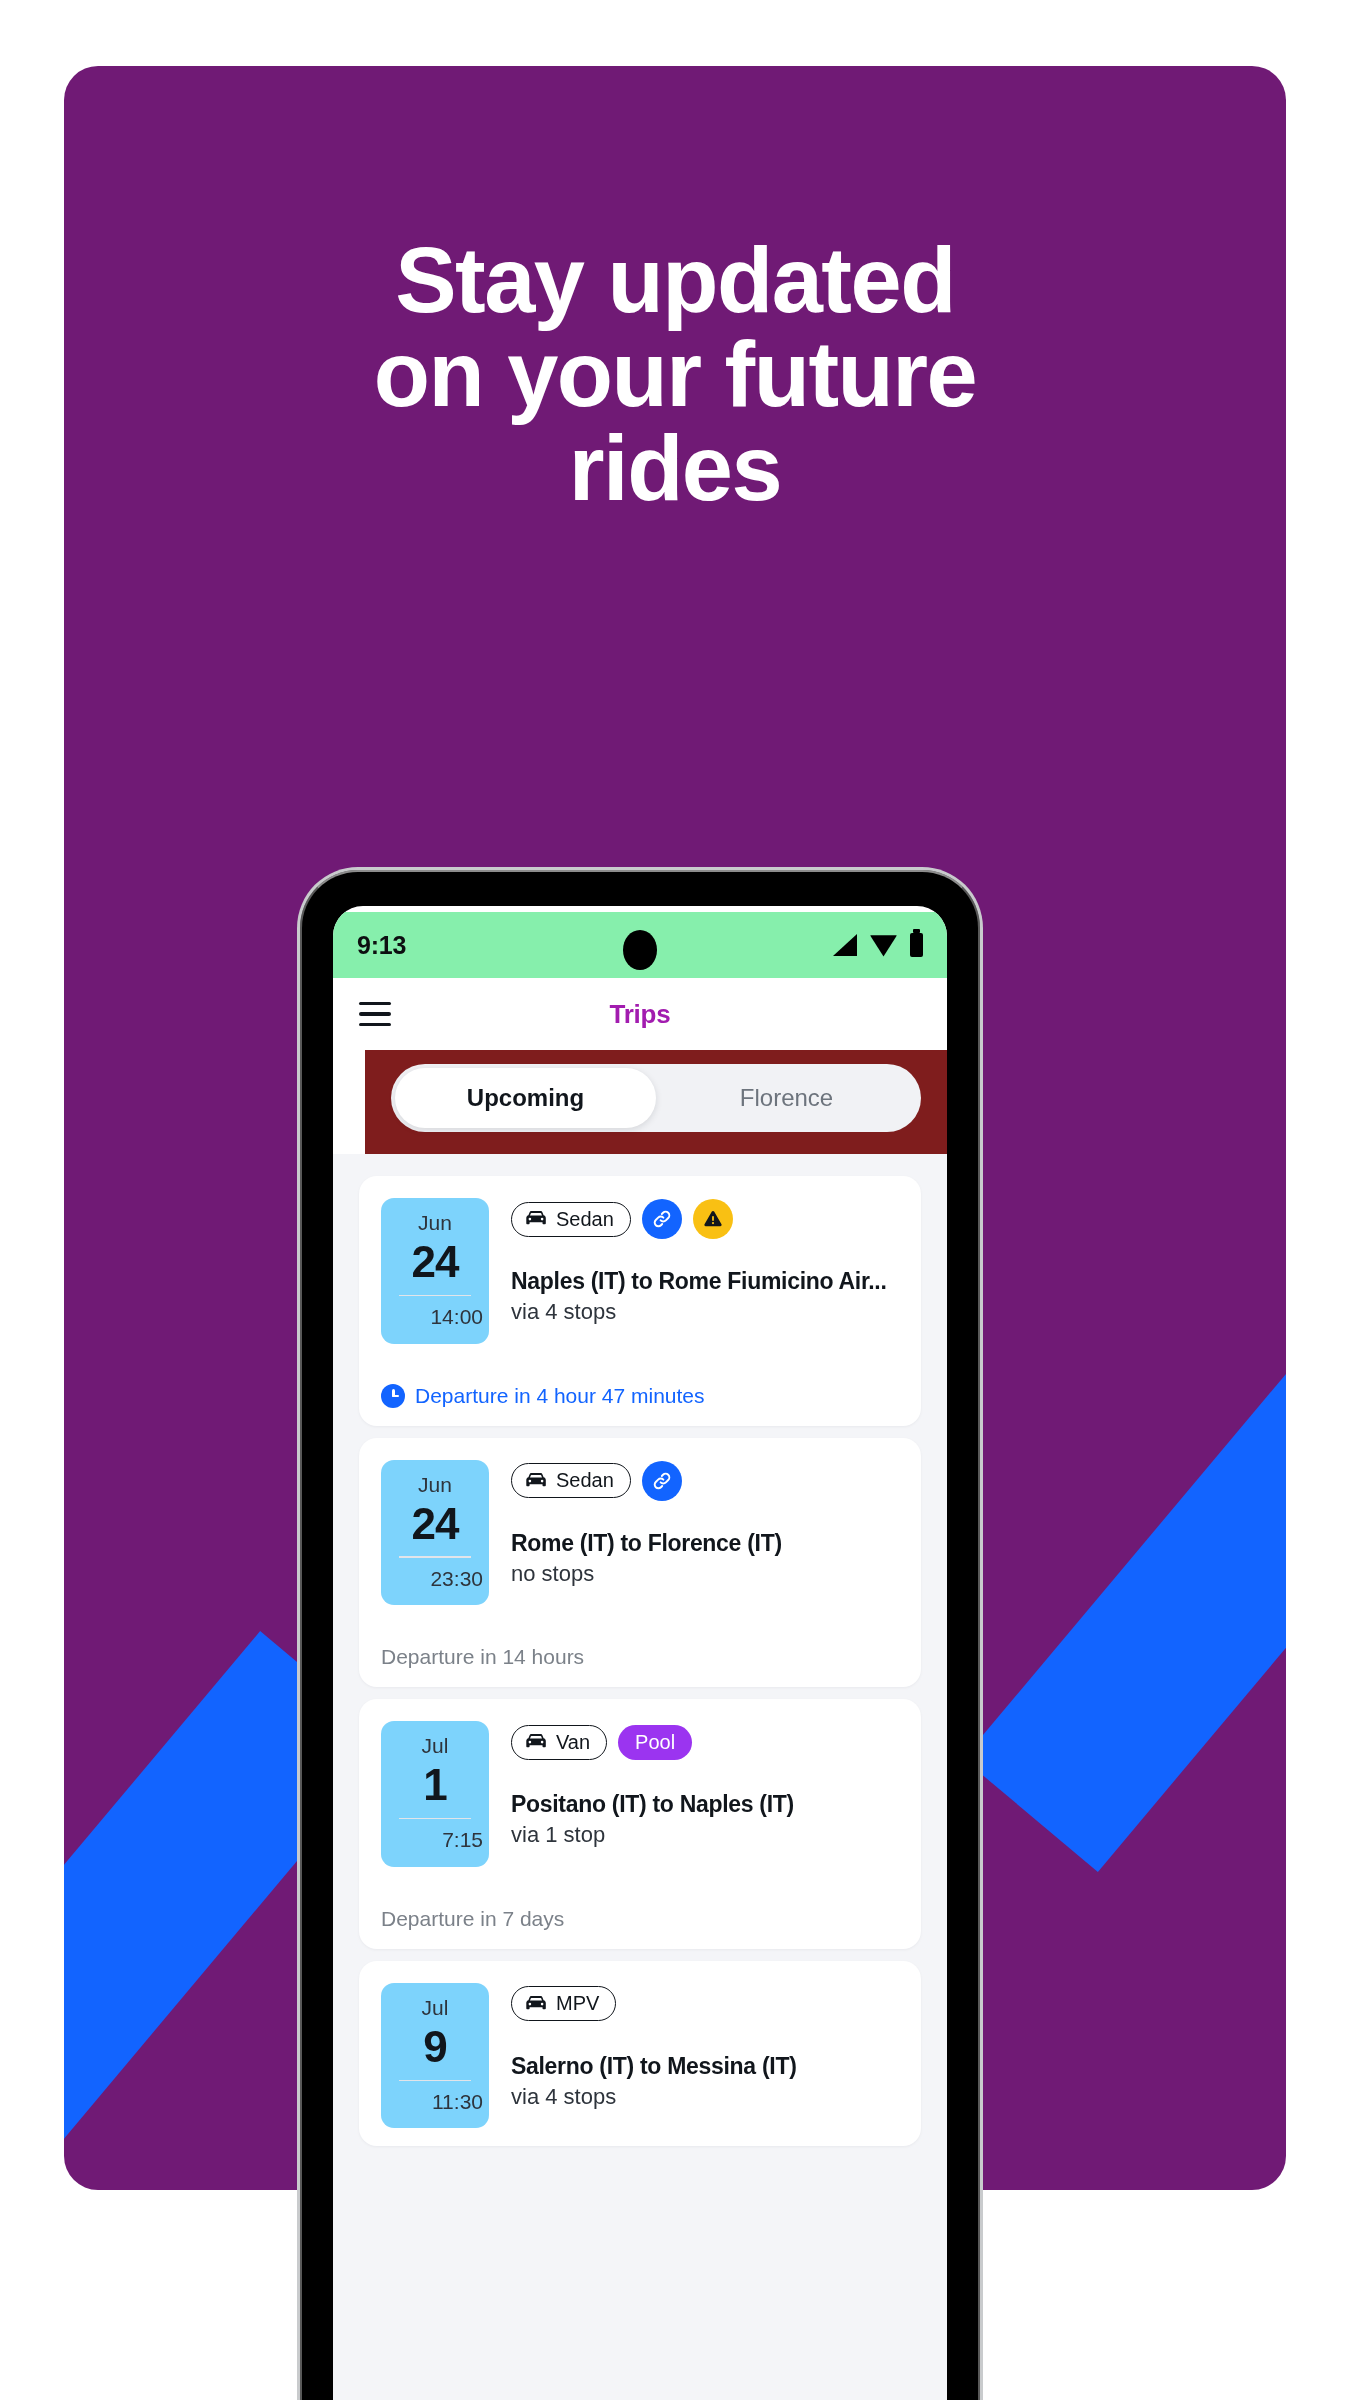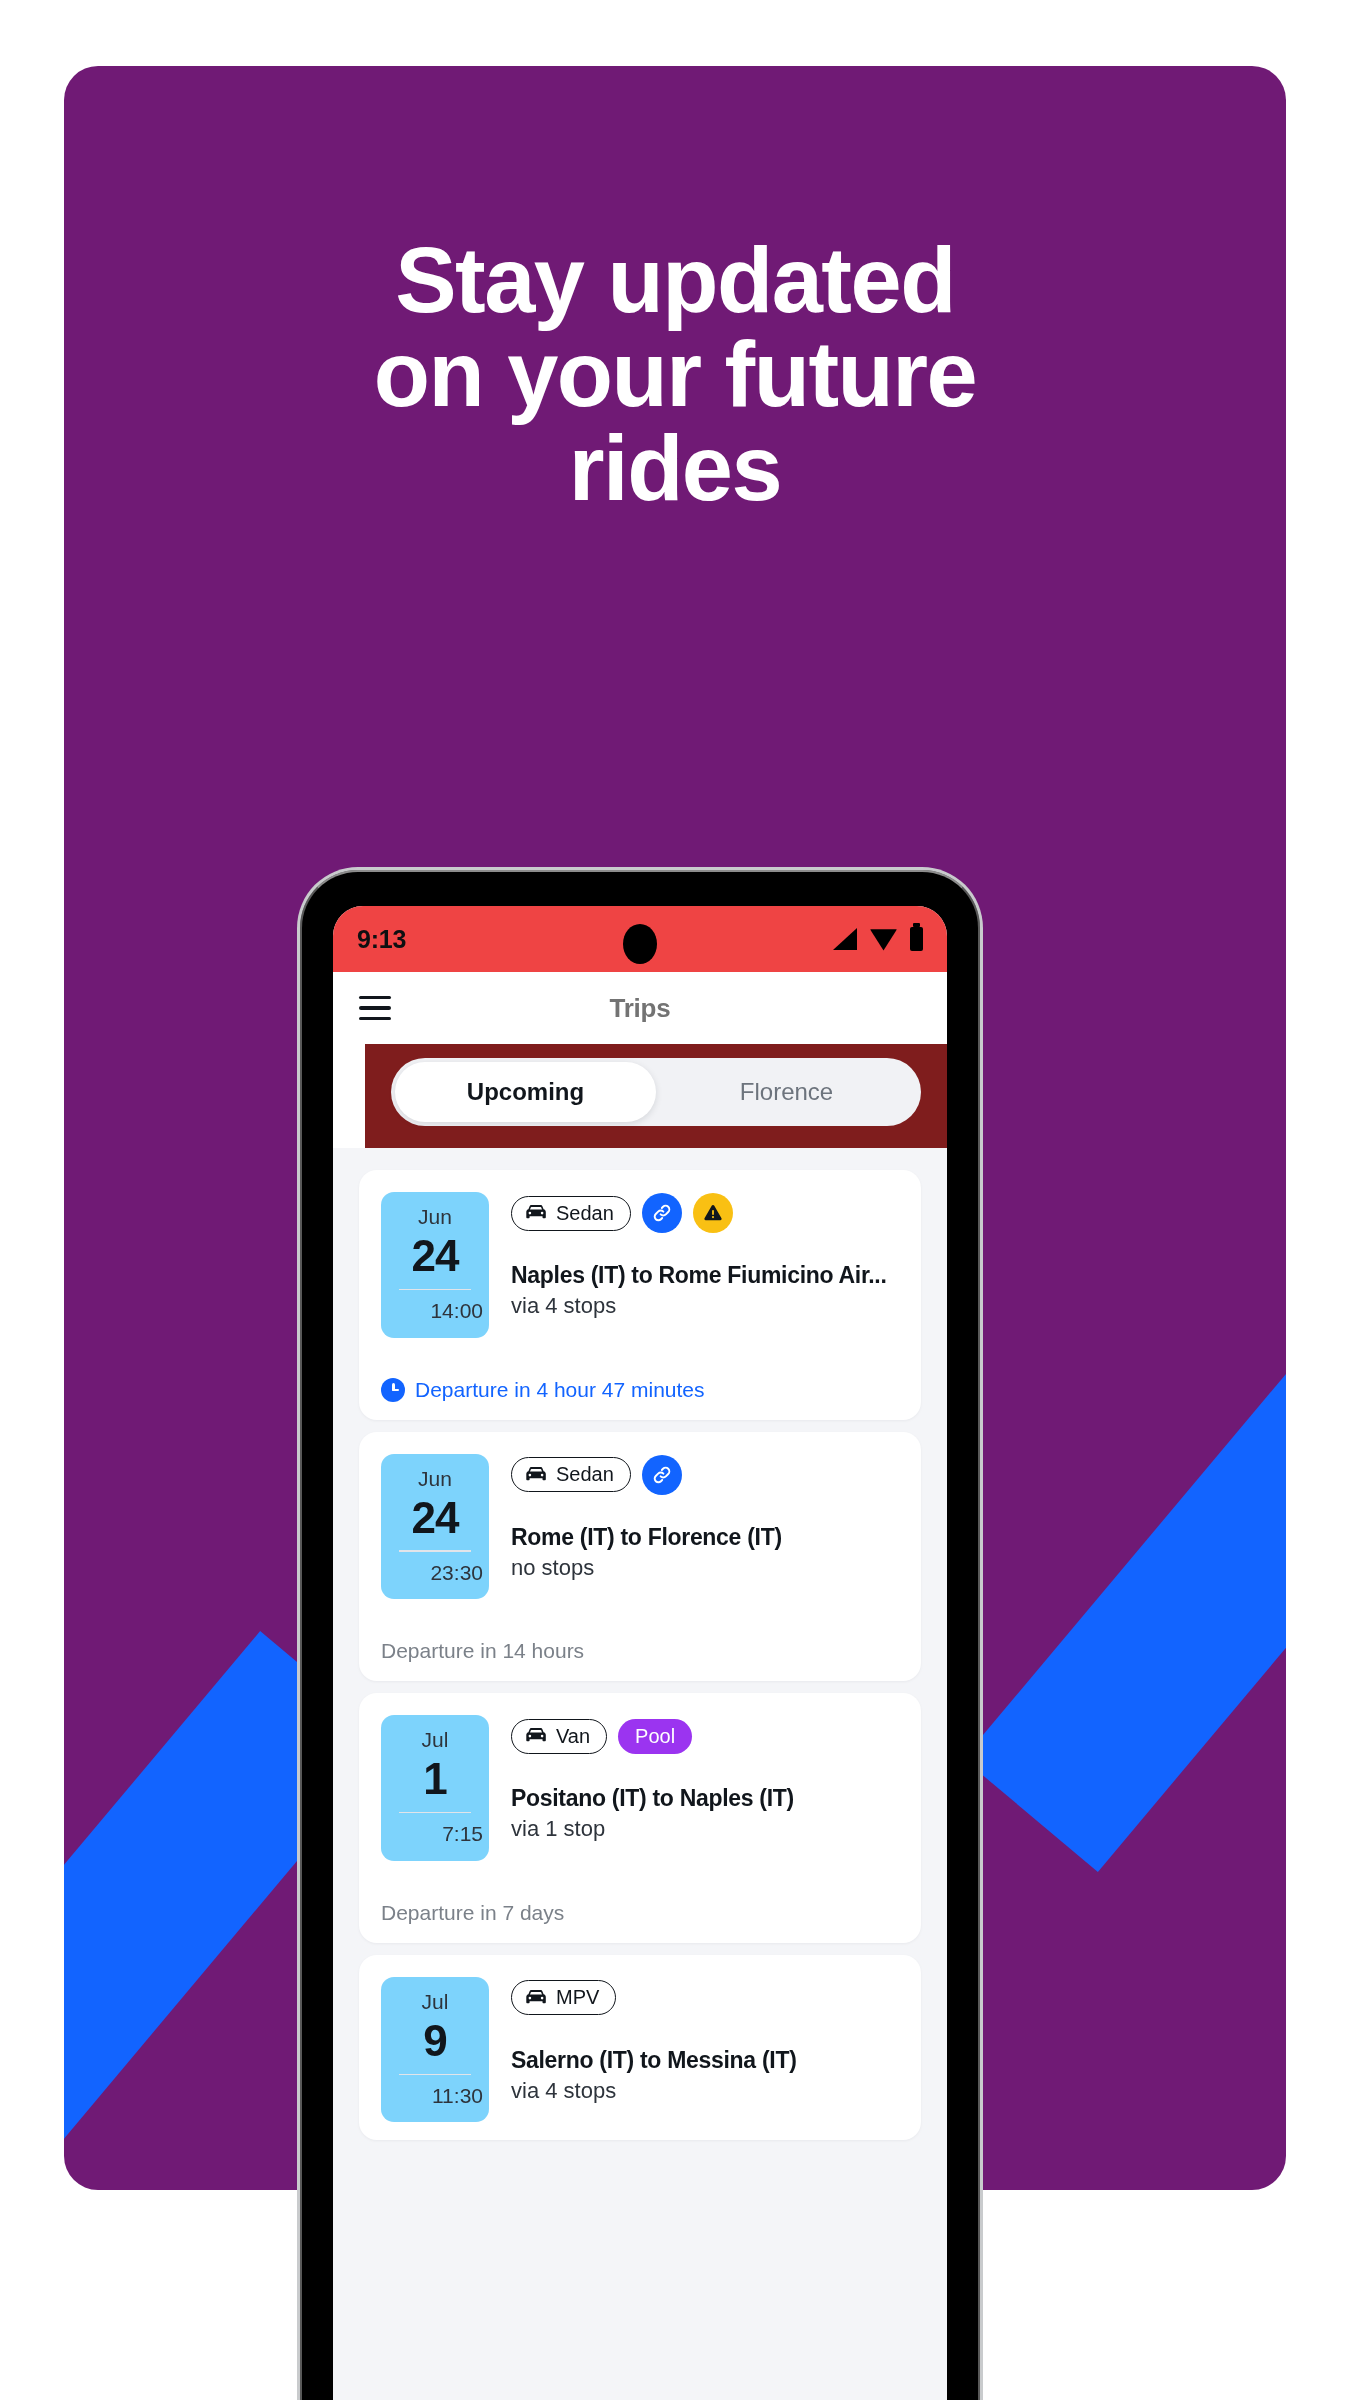--- a/index.html
+++ b/index.html
@@ -58,21 +58,21 @@
   .side-btn.b2 { top:1300px; height:184px; }
 
   .screen {
     position:absolute; left:33px; top:36px; width:614px; height:1494px;
     background:#ffffff; border-radius:30px 30px 0 0; overflow:hidden;
   }
 
   
   .statusbar {
     position:relative; height:66px; display:flex; align-items:center;
-    padding:0 24px; background:#ef4444;
+    padding:0 24px; background:#86efac;margin-top:6px;
   }
   .sb-time { font-size:25px; font-weight:700; color:#0d0f11; letter-spacing:-.2px; }
   .sb-spacer { flex:1; }
   .punchhole {
     position:absolute; left:50%; top:18px; transform:translateX(-50%);
     width:34px; height:40px; background:#000; border-radius:50%;
   }
   .sb-icons { display:flex; align-items:center; gap:13px; }
   .ic-signal { width:24px; height:22px; background:#000;
     clip-path:polygon(100% 0,100% 100%,0 100%); }
@@ -80,21 +80,21 @@
     clip-path:polygon(0 8%,100% 8%,50% 100%); border-radius:3px 3px 0 0;}
   .ic-batt { width:13px; height:24px; background:#000; border-radius:2px; position:relative;}
   .ic-batt:after{content:"";position:absolute;left:3px;top:-4px;width:7px;height:4px;background:#000;border-radius:1px;}
 
   
   .appbar { position:relative; height:72px; display:flex; align-items:center; padding:0 26px; background:#fff;}
   .ham { display:flex; flex-direction:column; gap:7px; cursor:pointer; }
   .ham span { display:block; width:32px; height:3.5px; background:#11161c; border-radius:2px; }
   .appbar-title {
     position:absolute; left:0; right:0; text-align:center;
-    font-size:26px; font-weight:700; color:#737373; letter-spacing:-.2px;
+    font-size:26px; font-weight:700; color:#a21caf; letter-spacing:-.2px;
     pointer-events:none;
   }
 
   
   .tabs-wrap { padding:14px 26px 22px; background:#7f1d1d;margin-left:32px; }
   .tabs {
     display:flex; background:#f1f2f5; border-radius:36px; padding:4px; height:68px;
   }
   .tab {
     flex:1; display:flex; align-items:center; justify-content:center;

